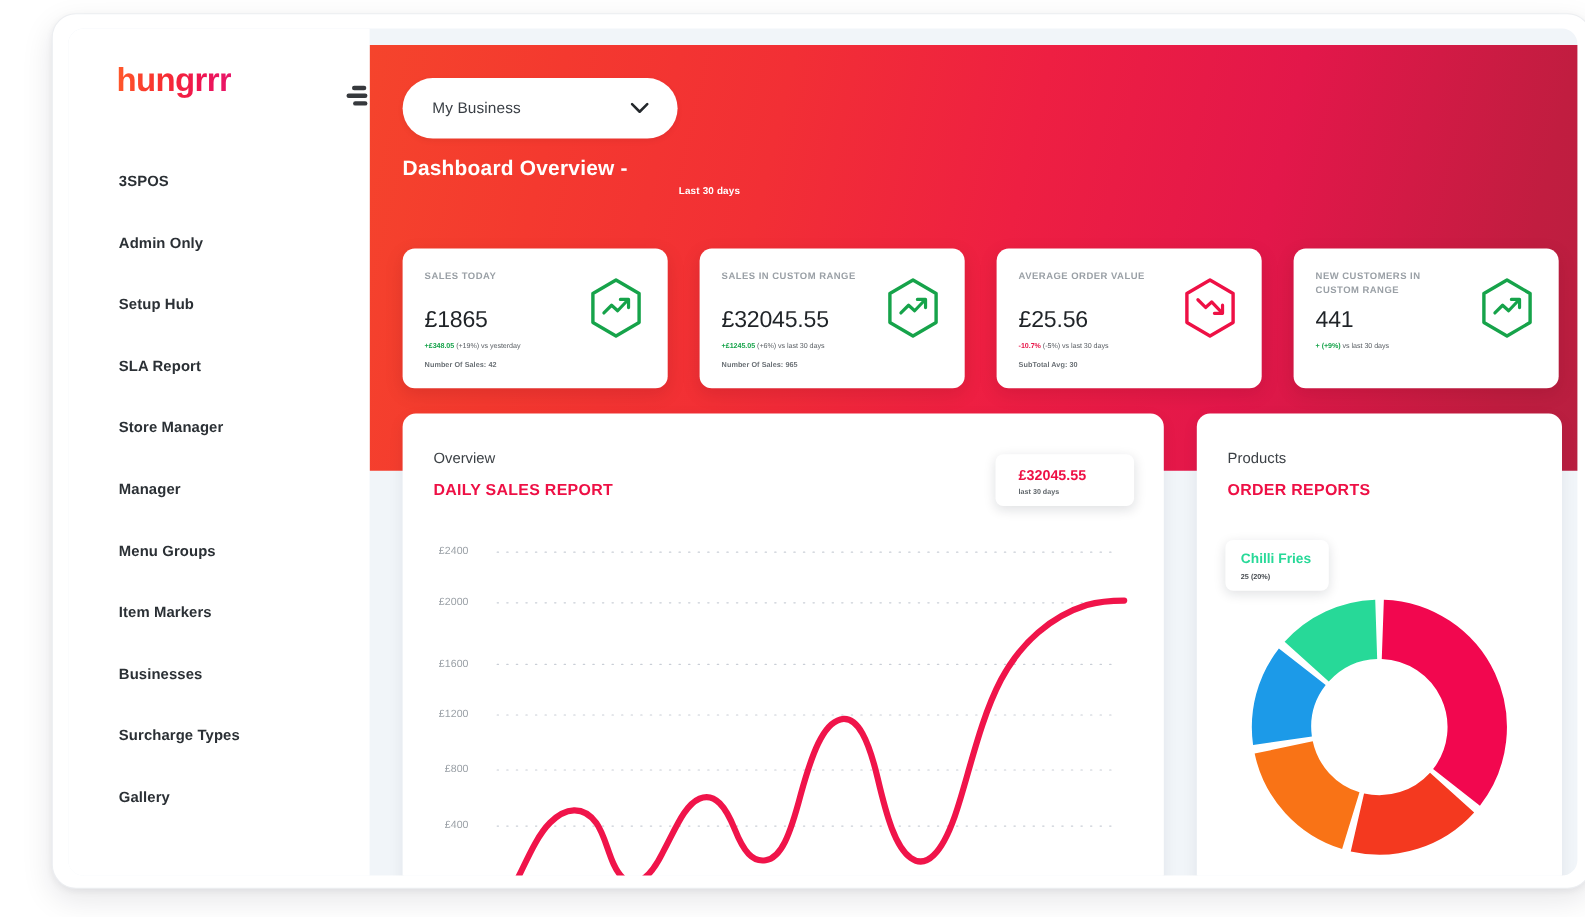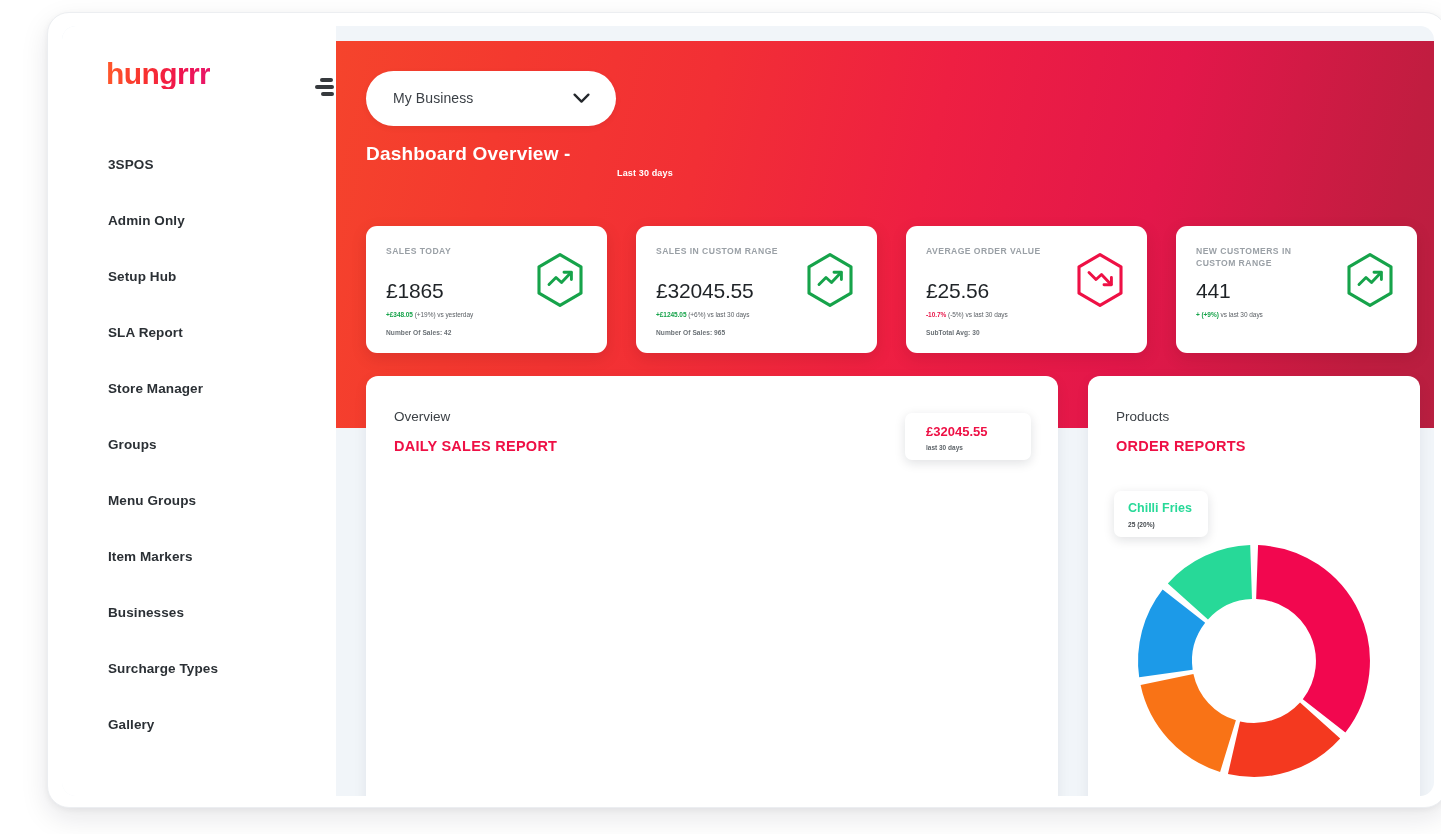--- a/index.html
+++ b/index.html
@@ -341,21 +341,21 @@
           <div class="nav-item">
               <span>Setup Hub</span>
             </div>
           <div class="nav-item">
               <span>SLA Report</span>
             </div>
           <div class="nav-item">
               <span>Store Manager</span>
             </div>
           <div class="nav-item">
-              <span>Groups</span>
+              <span>Manager</span>
             </div>
           <div class="nav-item">
               <span>Menu Groups</span>
             </div>
           <div class="nav-item">
               <span>Item Markers</span>
             </div>
           <div class="nav-item">
               <span>Businesses</span>
             </div>
@@ -459,20 +459,55 @@
 
         <div class="panel panel-overview">
           <div class="panel-eyebrow">Overview</div>
           <div class="panel-title">DAILY SALES REPORT</div>
 
           <div class="tooltip-card tip-sales">
             <span class="tip-main">£32045.55</span>
             <span class="tip-sub">last 30 days</span>
           </div>
 
+          <div class="line-chart">
+            <div class="ylabel" style="left:14px; top:0px;">£2400</div>
+            <div class="ylabel" style="left:14px; top:46px;">£2000</div>
+            <div class="ylabel" style="left:14px; top:102px;">£1600</div>
+            <div class="ylabel" style="left:14px; top:148px;">£1200</div>
+            <div class="ylabel" style="left:14px; top:198px;">£800</div>
+            <div class="ylabel" style="left:14px; top:249px;">£400</div>
+
+            <svg width="692" height="320" viewBox="0 0 692 320" style="position:absolute; left:0; top:0;">
+              <g stroke="#c9ced6" stroke-width="1.1" stroke-dasharray="1.2 7.5" stroke-linecap="round">
+                <line x1="86" y1="6" x2="650" y2="6"></line>
+                <line x1="86" y1="52" x2="650" y2="52"></line>
+                <line x1="86" y1="108" x2="650" y2="108"></line>
+                <line x1="86" y1="154" x2="650" y2="154"></line>
+                <line x1="86" y1="204" x2="650" y2="204"></line>
+                <line x1="86" y1="255" x2="650" y2="255"></line>
+              </g>
+              <path d="M 96 318
+                       C 108 300, 118 268, 134 252
+                       C 148 238, 164 236, 176 252
+                       C 186 266, 188 290, 200 302
+                       C 212 314, 226 300, 236 280
+                       C 248 258, 256 236, 270 230
+                       C 284 224, 294 238, 302 258
+                       C 310 278, 318 288, 330 286
+                       C 344 284, 352 264, 362 226
+                       C 372 190, 382 162, 398 158
+                       C 414 154, 424 178, 432 212
+                       C 440 246, 448 274, 462 284
+                       C 476 294, 490 280, 502 246
+                       C 514 212, 524 160, 544 122
+                       C 562 88, 590 64, 622 54
+                       C 636 50, 648 50, 656 50" fill="none" stroke="#f0144a" stroke-width="5.6" stroke-linecap="round" stroke-linejoin="round"></path>
+            </svg>
+          </div>
         </div>
 
         <div class="panel panel-products">
           <div class="panel-eyebrow">Products</div>
           <div class="panel-title">ORDER REPORTS</div>
 
           <div class="tooltip-card tip-prod">
             <span class="tip-main">Chilli Fries</span>
             <span class="tip-sub">25 (20%)</span>
           </div>

